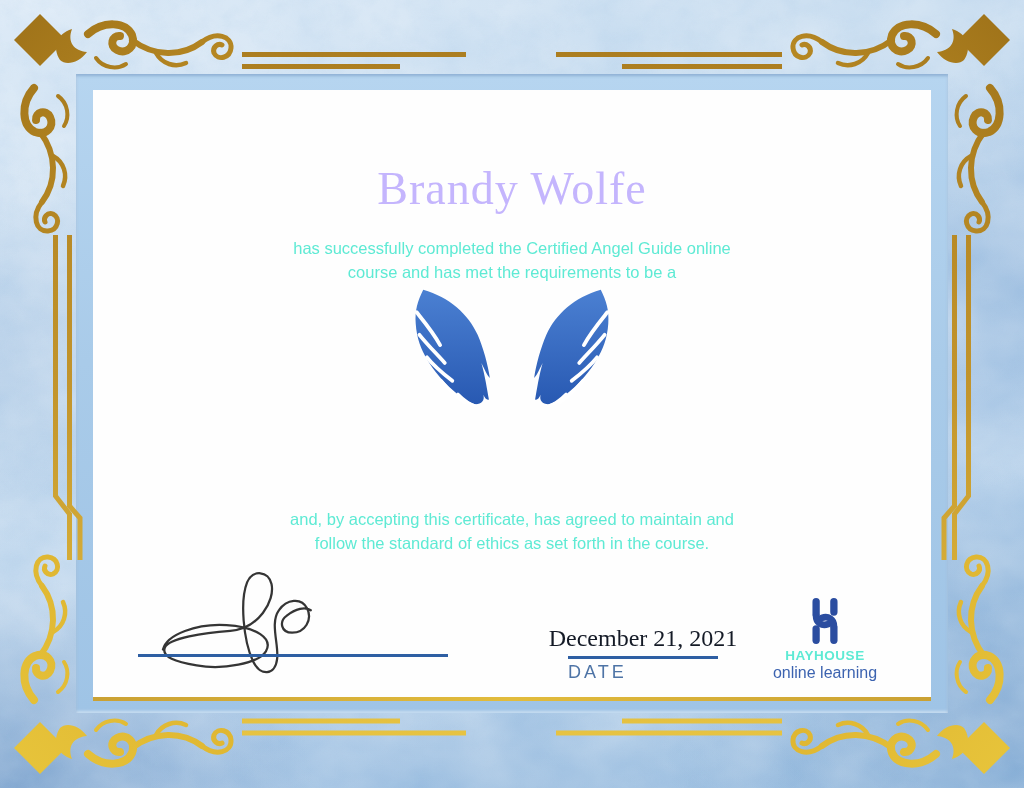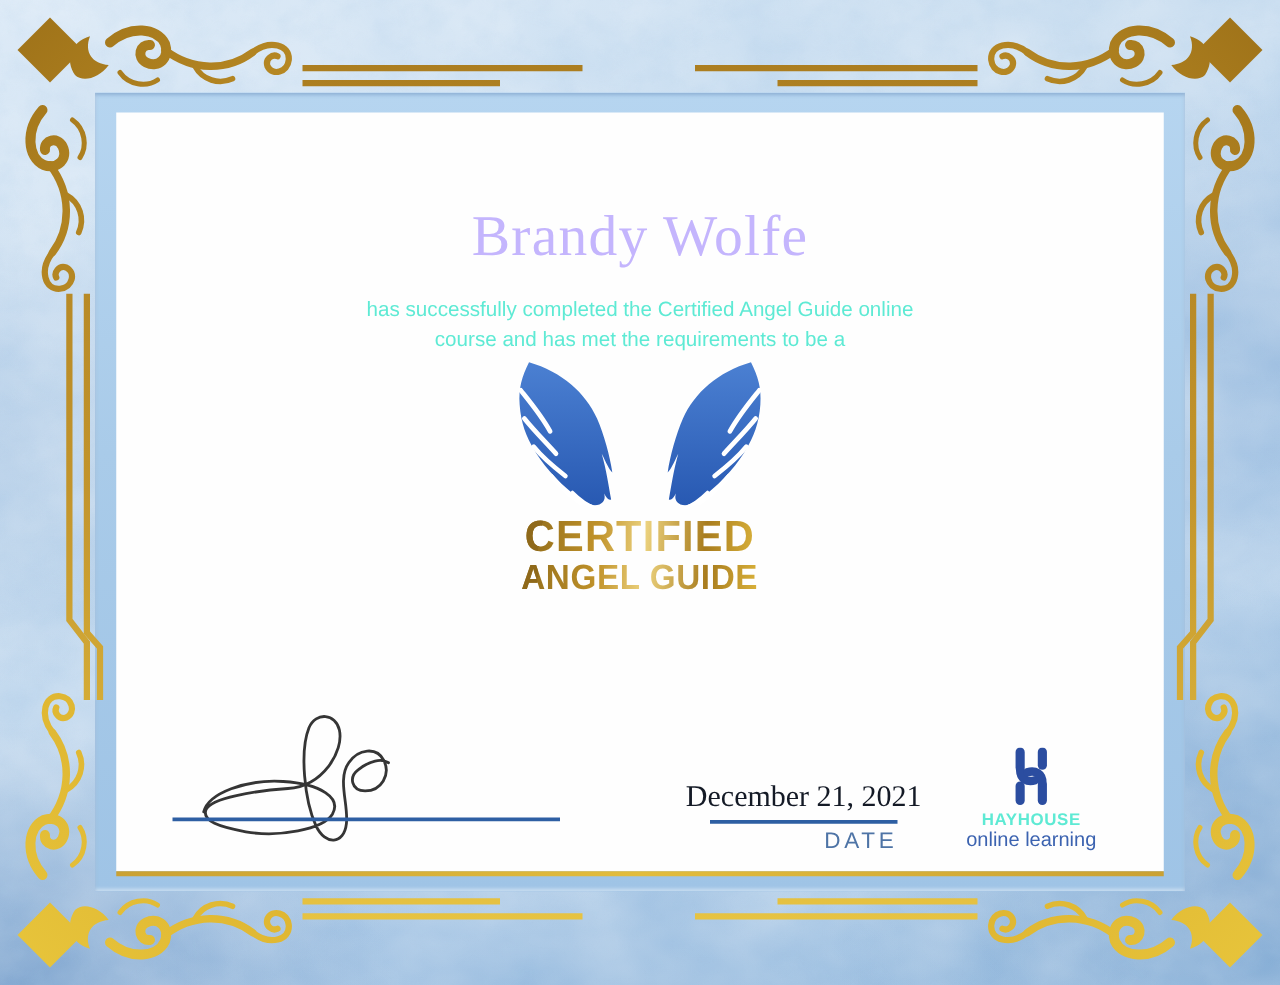--- a/index.html
+++ b/index.html
@@ -61,21 +61,21 @@
     position:absolute;left:45px;top:572px;width:310px;text-align:right;
     font-size:17px;letter-spacing:2.5px;color:#4e74a6;
   }
   .sig-scribble{position:absolute;left:55px;top:474px;width:262px;height:128px;}
   .date-value{
     position:absolute;left:455px;top:535px;width:190px;text-align:center;
     font-family:"Liberation Serif",serif;font-size:24px;color:#141a26;
   }
   .date-line{position:absolute;left:475px;top:566px;width:150px;height:2.5px;background:#2e5fa3;}
   .date-label{
-    position:absolute;left:475px;top:572px;width:150px;text-align:right;
+    position:absolute;left:475px;top:572px;width:150px;text-align:left;
     font-size:18px;letter-spacing:3px;color:#4e74a6;
   }
   .publisher{position:absolute;left:672px;top:508px;width:120px;text-align:center;}
   .publisher .h-icon{display:block;margin:0 auto;}
   .publisher .pname{font-size:13.5px;font-weight:700;letter-spacing:.5px;color:#5eead4;margin-top:4px;}
   .publisher .psub{font-size:16px;color:#3c63b0;margin-top:1px;}
 </style>
 </head>
 <body>
 
@@ -179,25 +179,25 @@
             </g>
           </g>
         </defs>
         <use href="#wingR" transform="translate(100,0) scale(-1,1)"></use>
       </svg>
       <svg width="96" height="122" viewBox="0 0 100 130" aria-hidden="true">
         <use href="#wingR"></use>
       </svg>
     </div>
 
-    <div class="cert-title">
-      <span class="gold-text l1">CERTIFIED</span><br>
-      <span class="gold-text l2">ANGEL GUIDE</span>
-    </div>
-
+
+    <div class="bodytext ethics">
+      <span>and, by accepting this certificate, has agreed to maintain and</span><br>
+      <span>follow the standard of ethics as set forth in the course.</span>
+    </div>
 
     <svg class="sig-scribble" viewBox="0 0 280 130" aria-hidden="true">
       <path d="M16,88 C20,72 52,60 84,62 C116,64 134,76 126,90 C118,103 80,110 52,105 C30,101 14,96 18,86 C22,76 60,70 88,68 C118,66 136,36 132,18 C129,4 112,2 106,16 C98,36 102,78 112,100 C120,117 136,116 138,98 C140,82 130,60 140,46 C148,34 164,32 170,44 C176,56 168,70 154,70 C142,70 140,58 148,52 C158,44 168,42 174,46" fill="none" stroke="#1f1f1f" stroke-width="2.4" stroke-linecap="round" opacity="0.9"></path>
     </svg>
     <div class="sig-line"></div>
 
     <div class="date-value">December 21, 2021</div>
     <div class="date-line"></div>
     <div class="date-label">DATE</div>
 

